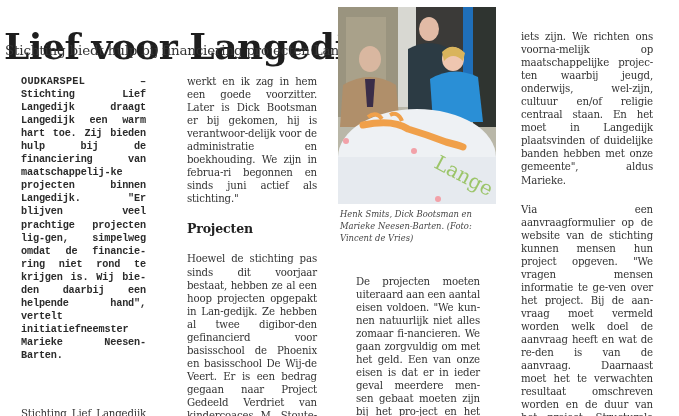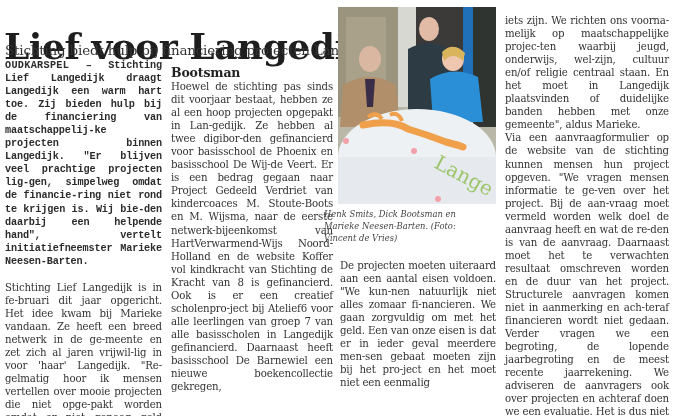--- a/index.html
+++ b/index.html
@@ -1,46 +1,47 @@
 <!DOCTYPE html>
 <html><head>
 <meta charset="utf-8">
 <style>
   html, body { margin:0; padding:0; background:#ffffff; }
   body { width:679px; height:416px; overflow:hidden; position:relative; font-family:"DejaVu Serif", serif; color:#2a2a2a; }
   .headline { position:absolute; left:4px; top:2px; font-family:"DejaVu Serif", serif; font-weight:bold; font-size:36px; line-height:40px; color:#1e1e1e; letter-spacing:-0.5px; white-space:nowrap; }
   .subhead { position:absolute; left:5px; top:42px; font-family:"DejaVu Serif", serif; font-size:13.5px; line-height:16px; color:#333; white-space:nowrap; letter-spacing:-0.2px; }
   .col { position:absolute; font-size:10.2px; line-height:13.05px; text-align:justify; hyphens:manual; letter-spacing:-0.15px; color:#333; }
-  .col p { margin:0; }
+  .col p { margin:16px; }
   .col1 { left:5px; top:59px; width:157px; }
   .col2 { left:171px; top:59px; width:162px; }
   .col3 { left:340px; top:246px; width:156px; }
   .col4 { left:505px; top:14px; width:164px; }
   .lead { font-weight:bold; color:#2b2b2b;font-family:Liberation Mono, monospace; }
   .lead .place { letter-spacing:0.3px; }
   .gap { height:13px; }
   .subtitle-h { font-weight:bold; font-size:12.5px; line-height:15px; color:#222; margin-top:6px !important; }
   .photo { position:absolute; left:338px; top:7px; width:158px; height:197px; overflow:hidden; background:#cfd6d8; }
-  .caption { position:absolute; left:324px; top:208px; width:158px; font-style:italic; font-size:8.4px; line-height:12px; color:#444; }
+  .caption { position:absolute; left:340px; top:208px; width:158px; font-style:italic; font-size:8.4px; line-height:12px; color:#444; }
 </style>
 </head>
 <body>
 
 <h1 class="headline">Lief voor Langedijk</h1>
 <div class="subhead">Stichting biedt hulp bij financiering projecten Langedijk</div>
 
 <div class="col col1">
   <p class="lead"><span class="place">OUDKARSPEL</span><span> – Stichting Lief Langedijk draagt Langedijk een warm hart toe. Zij bieden hulp bij de financiering van maatschappelij-ke projecten binnen Langedijk. "Er blijven veel prachtige projecten lig-gen, simpelweg omdat de financie-ring niet rond te krijgen is. Wij bie-den daarbij een helpende hand", vertelt initiatiefneemster Marieke Neesen-Barten.</span></p>
   <div class="gap"></div>
   <p>Stichting Lief Langedijk is in fe-bruari dit jaar opgericht. Het idee kwam bij Marieke vandaan. Ze heeft een breed netwerk in de ge-meente en zet zich al jaren vrijwil-lig in voor 'haar' Langedijk. "Re-gelmatig hoor ik mensen vertellen over mooie projecten die niet opge-pakt worden omdat er niet genoeg geld voor is. Subsidies worden in deze moeilijke tijden eerder stop gezet. Ik wil hierop inspringen, ik wil helpen", vertelt Marieke enthou-siast.</p>
 
 </div>
 
 <div class="col col2">
-  <p class="subtitle-h">Bootsman</p>
+  <p>werkt en ik zag in hem een goede voorzitter. Later is Dick Bootsman er bij gekomen, hij is verantwoor-delijk voor de administratie en boekhouding. We zijn in februa-ri begonnen en sinds juni actief als stichting."</p>
+  <p class="subtitle-h">Projecten</p>
   <p>Hoewel de stichting pas sinds dit voorjaar bestaat, hebben ze al een hoop projecten opgepakt in Lan-gedijk. Ze hebben al twee digibor-den gefinancierd voor basisschool de Phoenix en basisschool De Wij-de Veert. Er is een bedrag gegaan naar Project Gedeeld Verdriet van kindercoaces M. Stoute-Boots en M. Wijsma, naar de eerste netwerk-bijeenkomst van HartVerwarmend-Wijs Noord-Holland en de website Koffer vol kindkracht van Stichting de Kracht van 8 is gefinancierd. Ook is er een creatief scholenpro-ject bij Atelief6 voor alle leerlingen van groep 7 van alle basisscholen in Langedijk gefinancierd. Daarnaast heeft basisschool De Barnewiel een nieuwe boekencollectie gekregen,</p>
 </div>
 
 <div class="photo">
   <svg width="158" height="197" viewBox="0 0 158 197">
     <rect x="0" y="0" width="158" height="197" fill="#b9b7a8"></rect>
     <rect x="0" y="0" width="60" height="110" fill="#9a947f"></rect>
     <rect x="8" y="10" width="40" height="90" fill="#a9a18a"></rect>
     <rect x="60" y="0" width="18" height="100" fill="#d8d8d2"></rect>
     <rect x="78" y="0" width="80" height="110" fill="#3b3a38"></rect>

